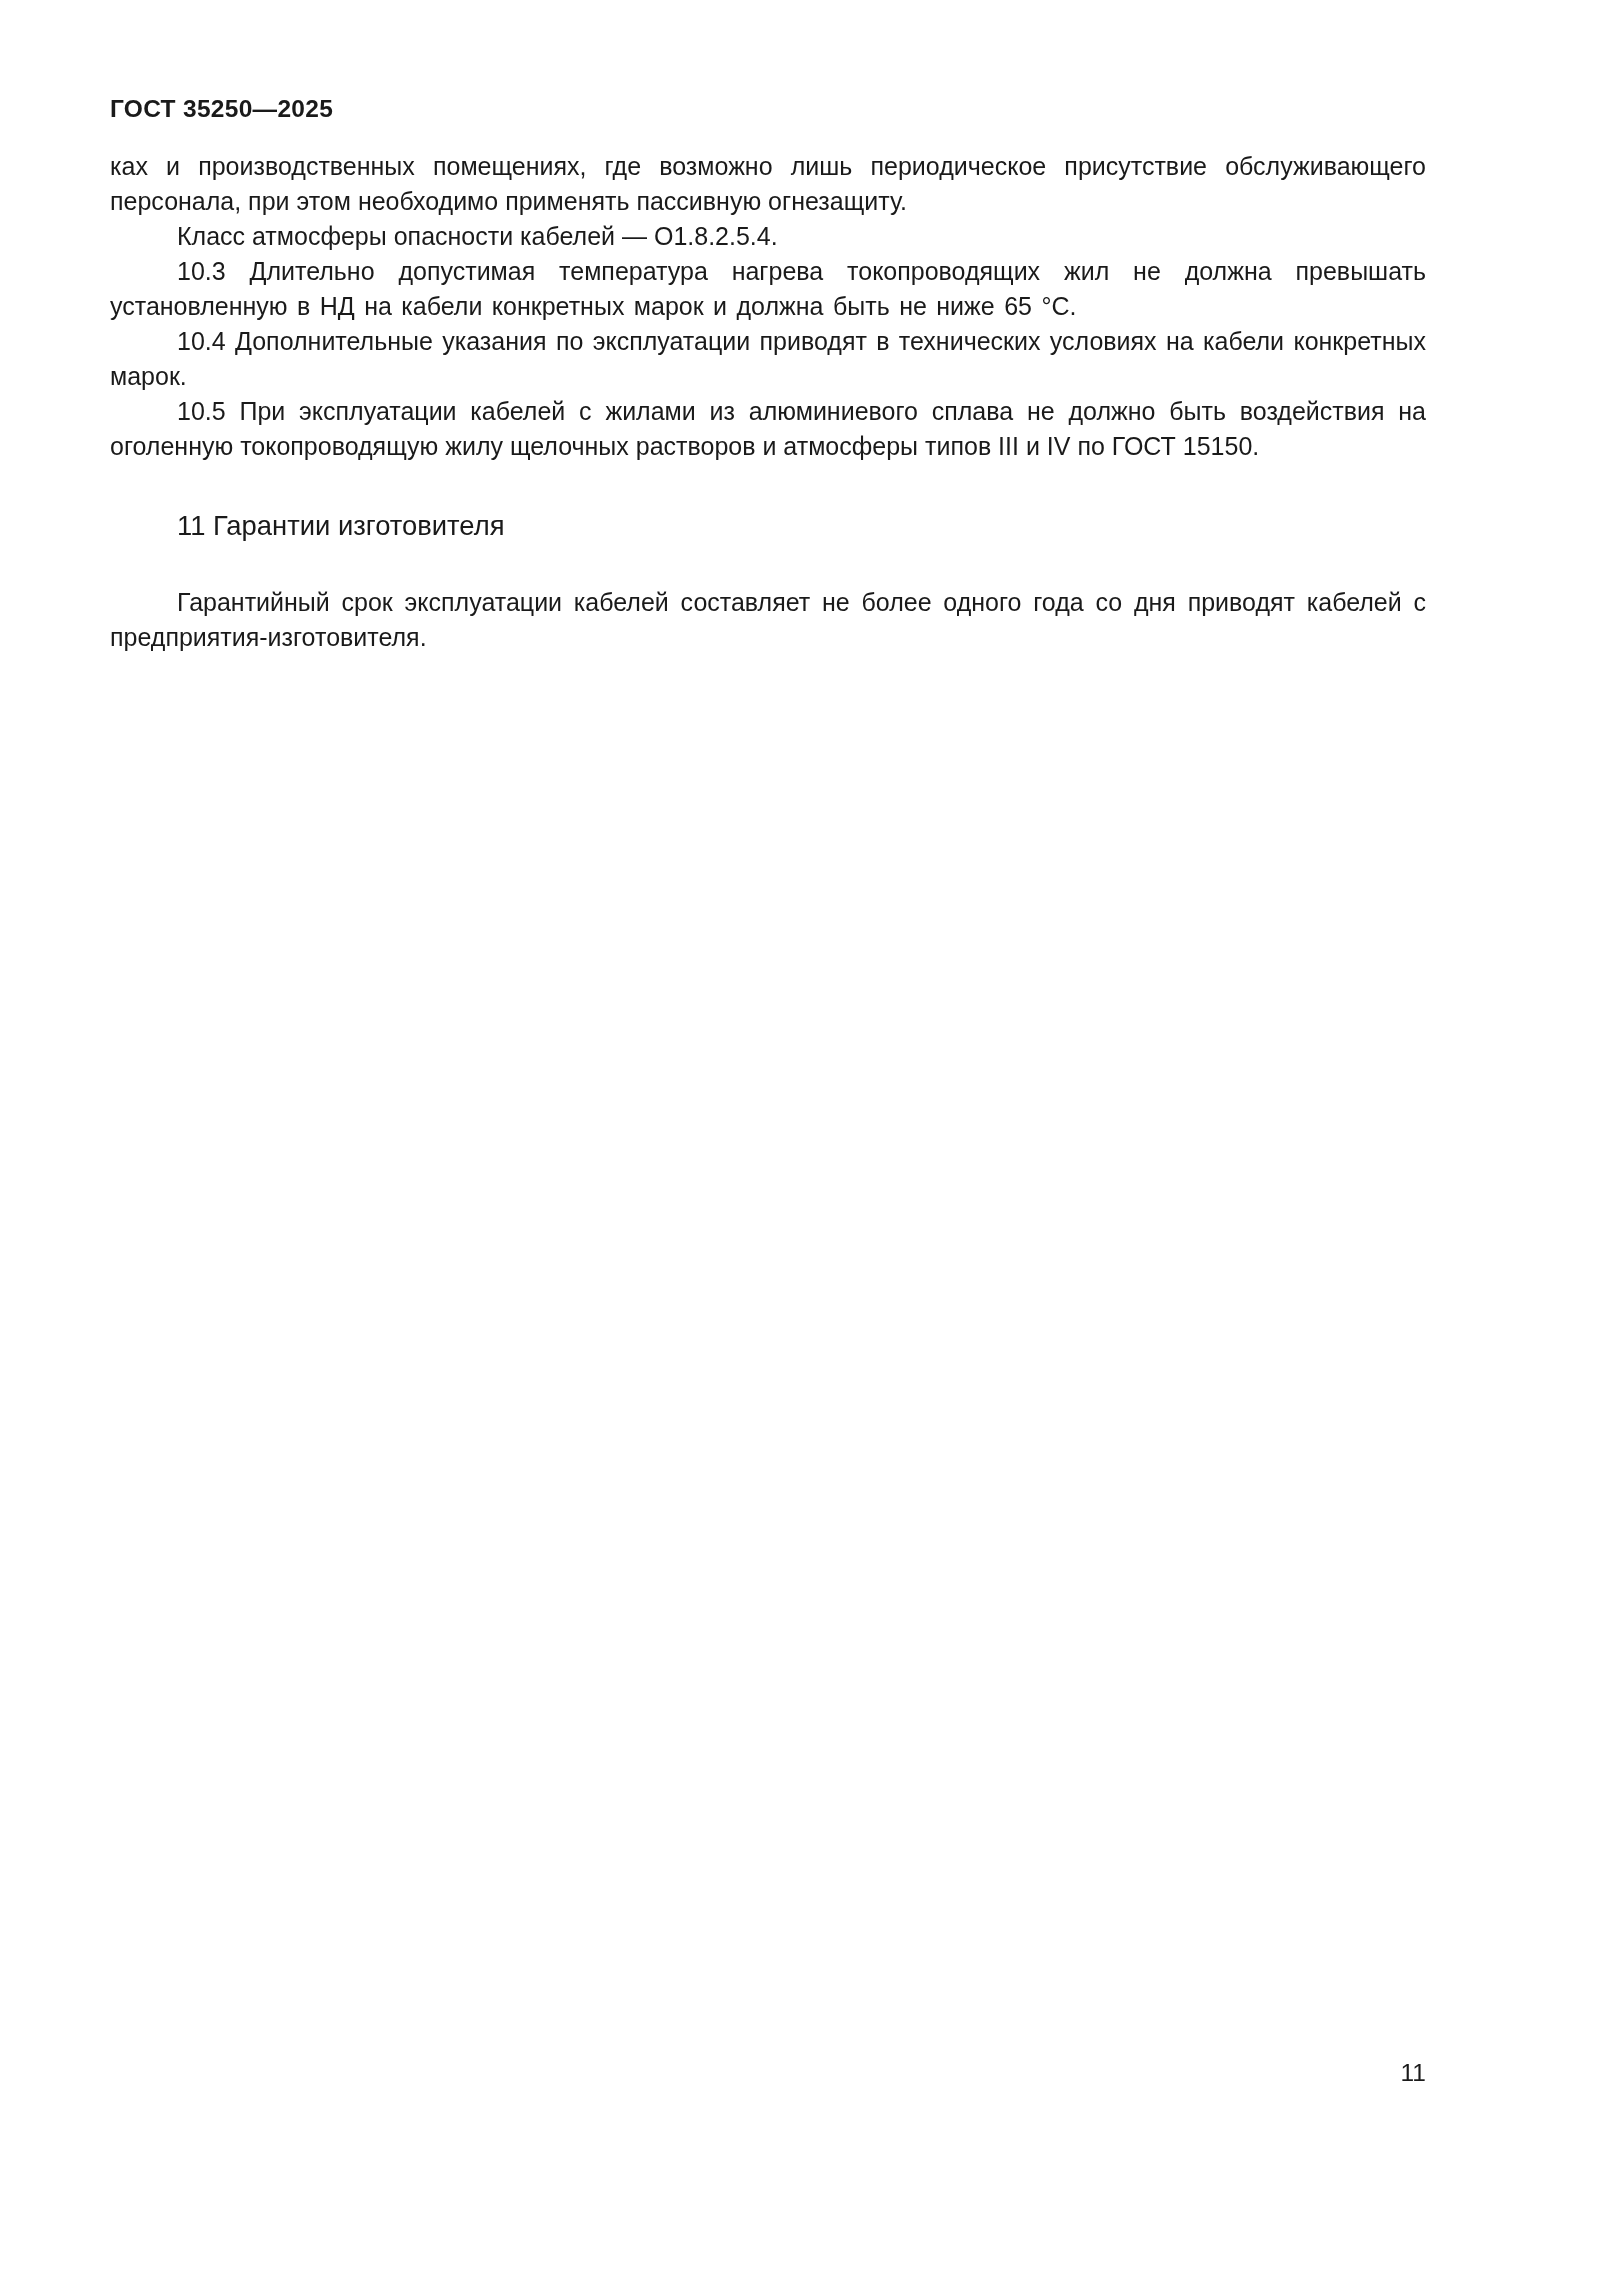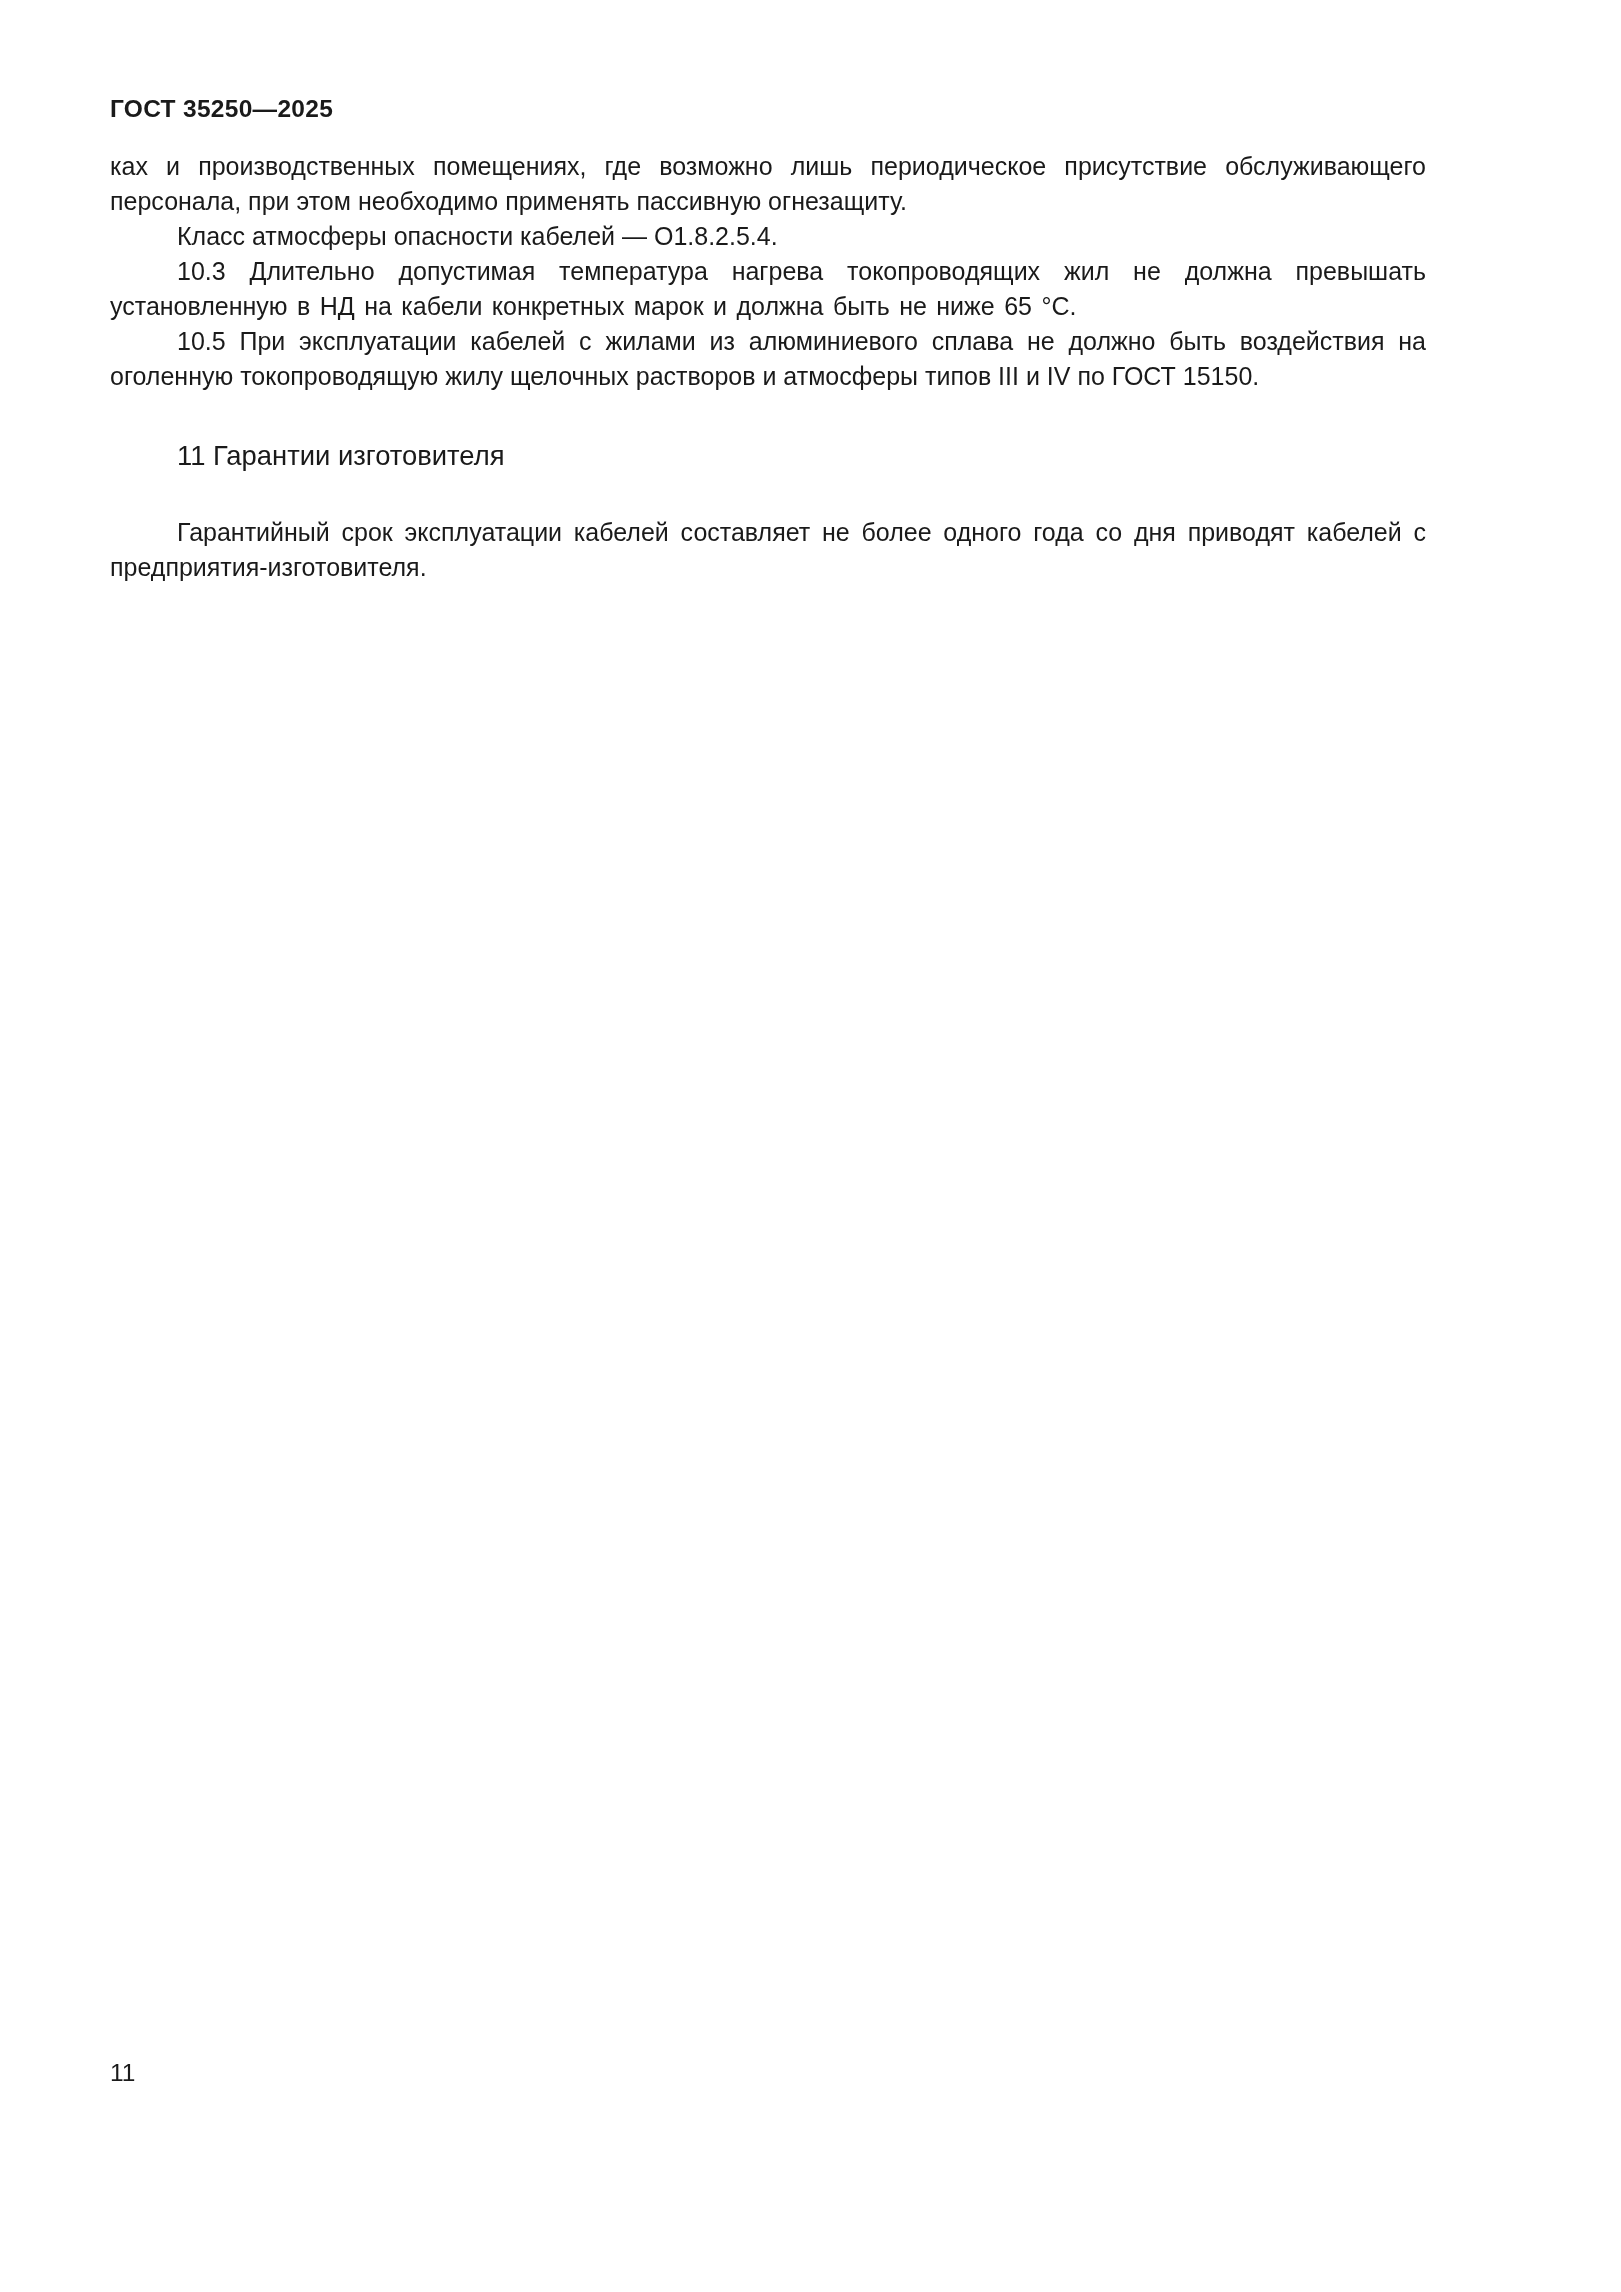--- a/index.html
+++ b/index.html
@@ -81,40 +81,41 @@
 
   .gap-before-heading { height: 45px; }
   .gap-after-heading  { height: 43px; }
 
   
   .page-number {
     position: absolute;
     left: 110px;
     top: 2058px;
     width: 1316px;
-    text-align: left;
+    text-align: right;
     font-size: 24.5px;
     line-height: 29px;
   }
 </style>
 </head>
 <body>
 
 <div class="page">
 
   <div class="running-header">ГОСТ 35250—2025</div>
 
   <div class="column">
 
     <p class="para nostretch">ках и производственных помещениях, где возможно лишь периодическое присутствие обслуживающего персонала, при этом необходимо применять пассивную огнезащиту.</p>
 
     <p class="para indent nostretch">Класс атмосферы опасности кабелей — О1.8.2.5.4.</p>
 
     <p class="para indent loose nostretch">10.3 Длительно допустимая температура нагрева токопроводящих жил не должна превышать установленную в НД на кабели конкретных марок и должна быть не ниже 65 °C.</p>
 
+    <p class="para indent nostretch">10.4 Дополнительные указания по эксплуатации приводят в технических условиях на кабели конкретных марок.</p>
 
     <p class="para indent nostretch">10.5 При эксплуатации кабелей с жилами из алюминиевого сплава не должно быть воздействия на оголенную токопроводящую жилу щелочных растворов и атмосферы типов III и IV по ГОСТ 15150.</p>
 
     <div class="gap-before-heading"></div>
 
     <h2 class="section-heading">11 Гарантии изготовителя</h2>
 
     <div class="gap-after-heading"></div>
 
 

